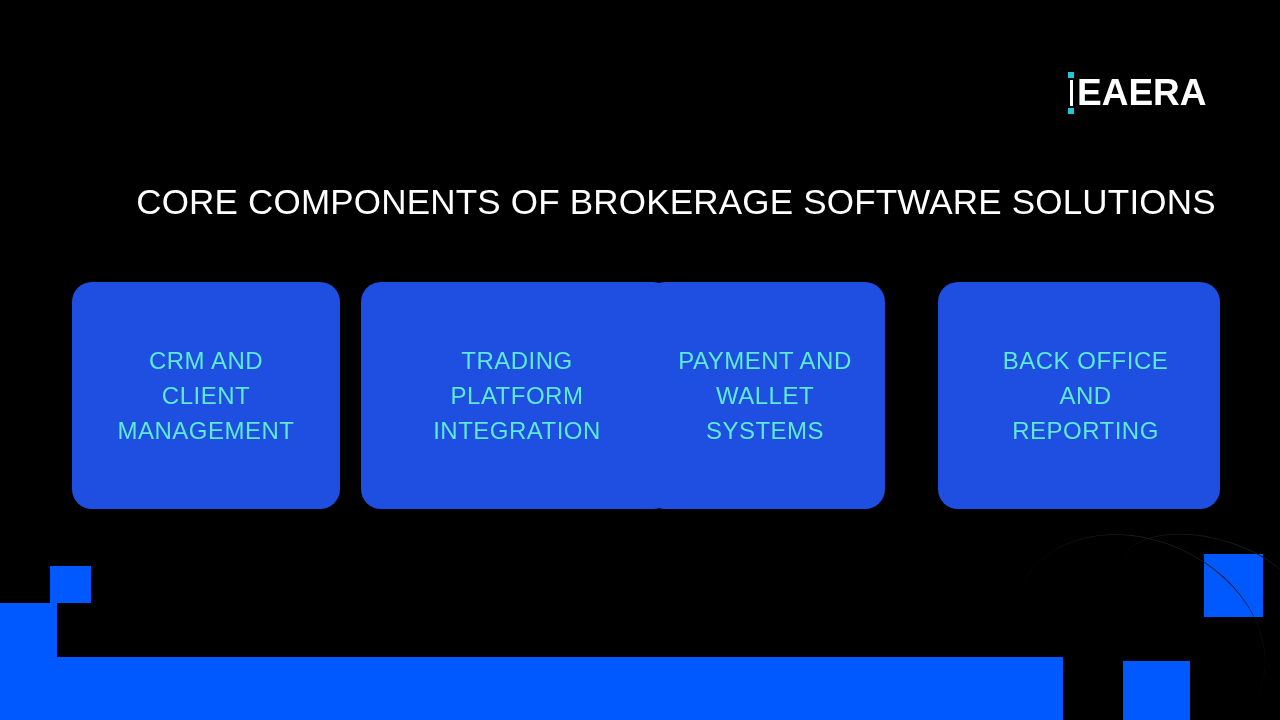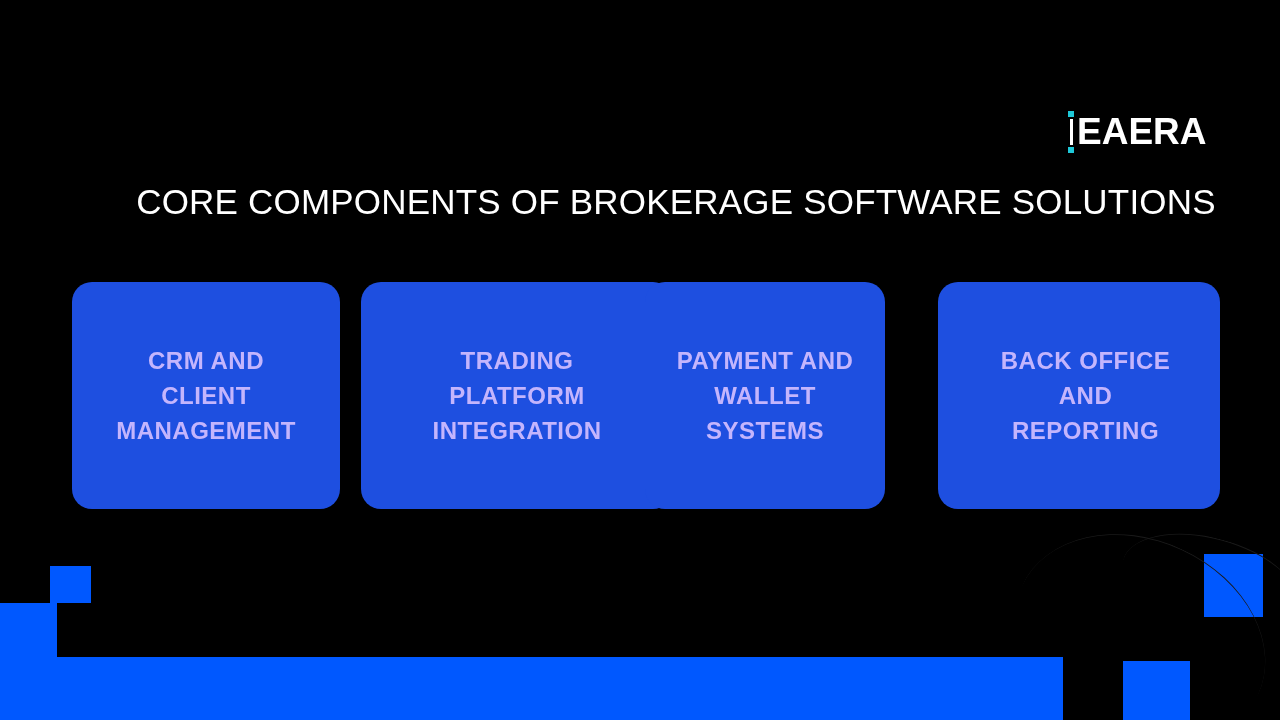--- a/index.html
+++ b/index.html
@@ -15,21 +15,20 @@
       font-family: "Liberation Sans", "DejaVu Sans", sans-serif;
       color: #ffffff;
     }
     .logo {
       position: absolute;
       left: 1068px;
       top: 72px;
       height: 42px;
       display: flex;
       align-items: center;
-      margin-top: 39px;
     }
     .logo-mark {
       position: relative;
       width: 6px;
       height: 42px;
       margin-right: 3px;
     }
     .logo-mark .dot {
       position: absolute;
       left: 0;
@@ -73,25 +72,25 @@
       top: 282px;
       height: 227px;
       background: #1e4fe0;
       border-radius: 20px;
       display: flex;
       align-items: center;
       justify-content: center;
       text-align: center;
     }
     .card-label {
-      font-weight: 700;
+      font-weight: 400;
       font-size: 24px;
       line-height: 35px;
       letter-spacing: 0.5px;
-      color: #c4b5fd;
+      color: #5eead4;
       white-space: pre-line;
     }
     .deco {
       position: absolute;
       background: #0058ff;
     }
     .arc {
       position: absolute;
       border-top: 1.5px solid #1a1a1a;
       border-radius: 50%;

